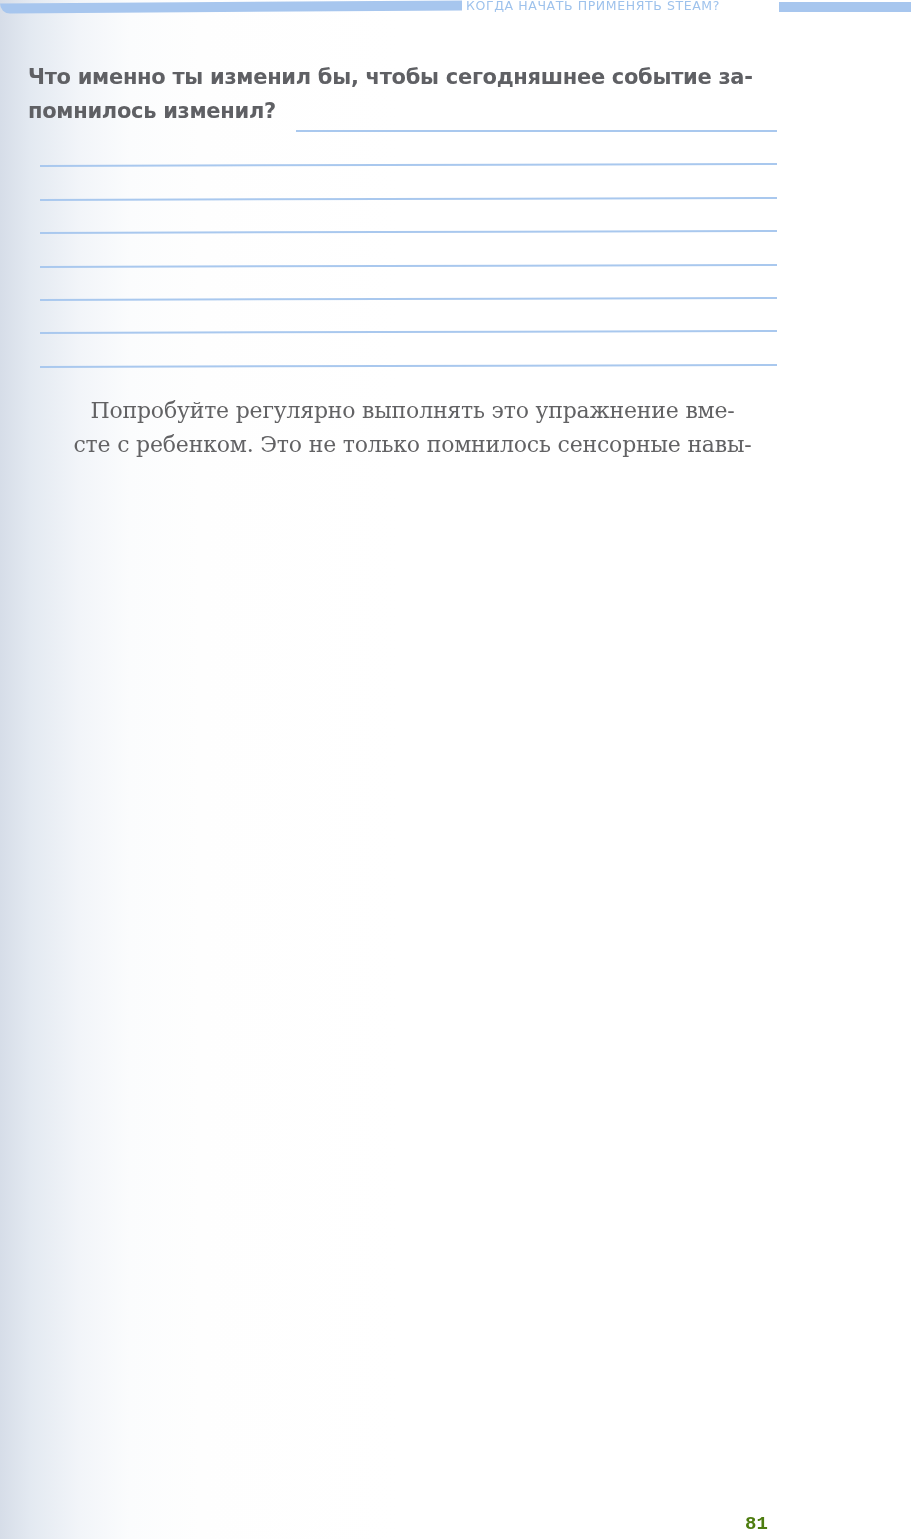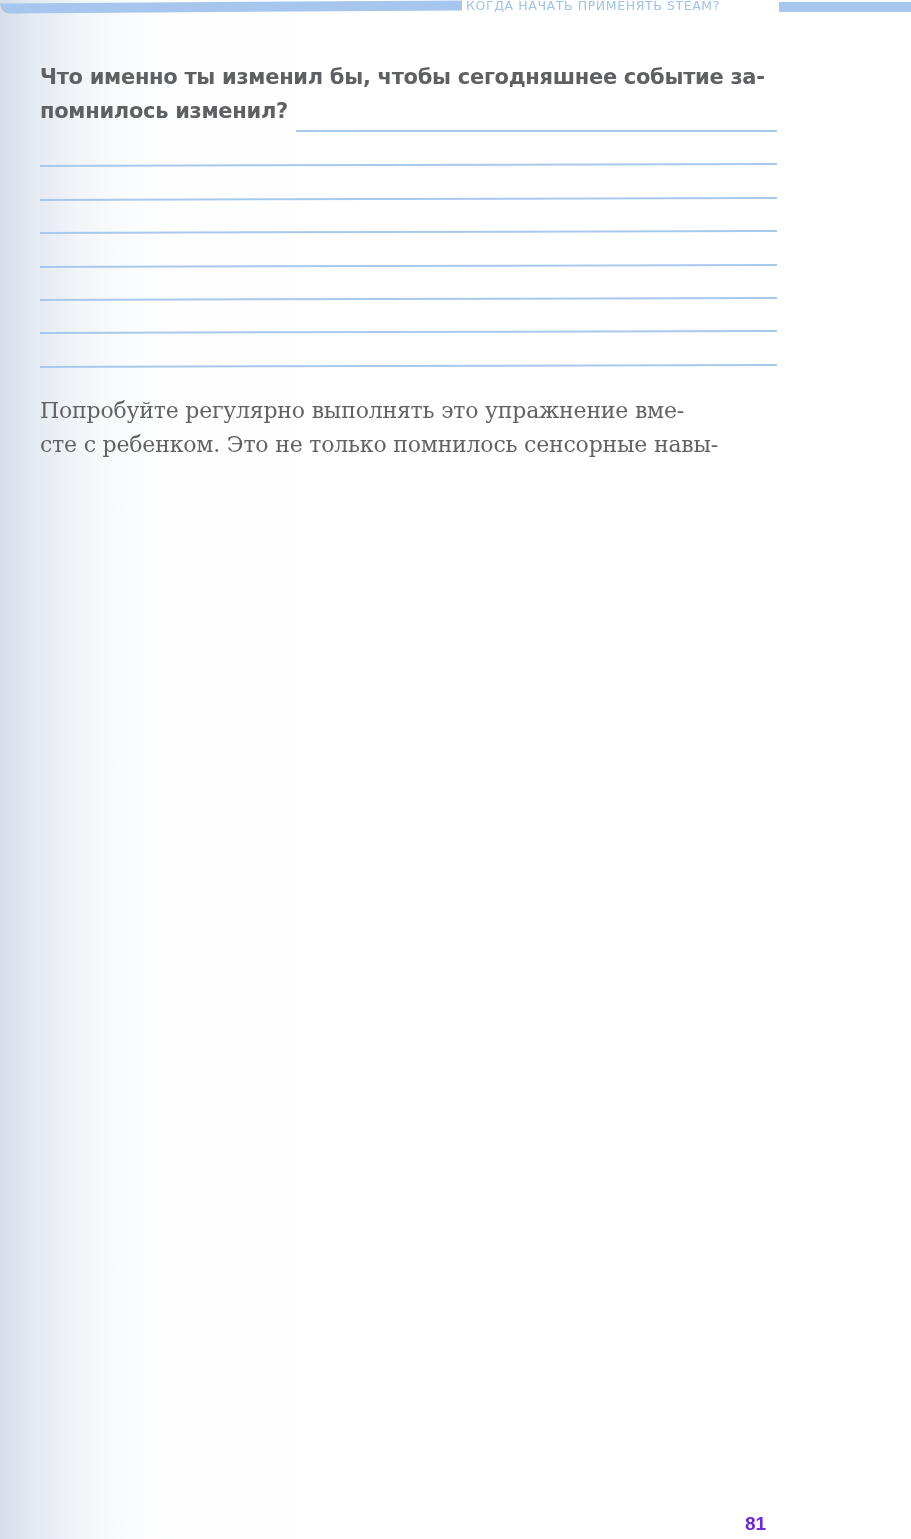--- a/index.html
+++ b/index.html
@@ -52,21 +52,21 @@
       font-family: "DejaVu Sans", sans-serif;
       font-size: 12.5px;
       letter-spacing: 0.6px;
       color: #9ec2ec;
       white-space: nowrap;
       line-height: 14px;
     }
     
     .question {
       position: absolute;
-      left: 40px;
+      left: 28px;
       top: 60px;
       width: 745px;
       font-family: "DejaVu Sans", sans-serif;
       font-weight: bold;
       font-size: 21px;
       line-height: 34px;
       color: #5f6064;
       letter-spacing: -0.3px;
     }
     .question span { display: block; white-space: nowrap; }
@@ -80,31 +80,32 @@
     .body-text {
       position: absolute;
       left: 40px;
       top: 394px;
       width: 745px;
       font-family: "DejaVu Serif", serif;
       font-size: 22px;
       line-height: 34px;
       color: #626264;
       letter-spacing: -0.2px;
+      text-align: center;
     }
     .body-text span { display: block; white-space: nowrap; }
     
     .page-number {
       position: absolute;
       left: 745px;
       top: 1513px;
-      font-family: Liberation Sans, sans-serif;
+      font-family: Liberation Mono, monospace;
       font-weight: bold;
       font-size: 19px;
-      color: #6d28d9;
+      color: #4d7c0f;
     }
   </style>
 </head>
 <body>
 
 <div class="page">
 
   <div class="running-header">
     <div class="bar-left"></div>
     <div class="title">КОГДА НАЧАТЬ ПРИМЕНЯТЬ STEAM?</div>

